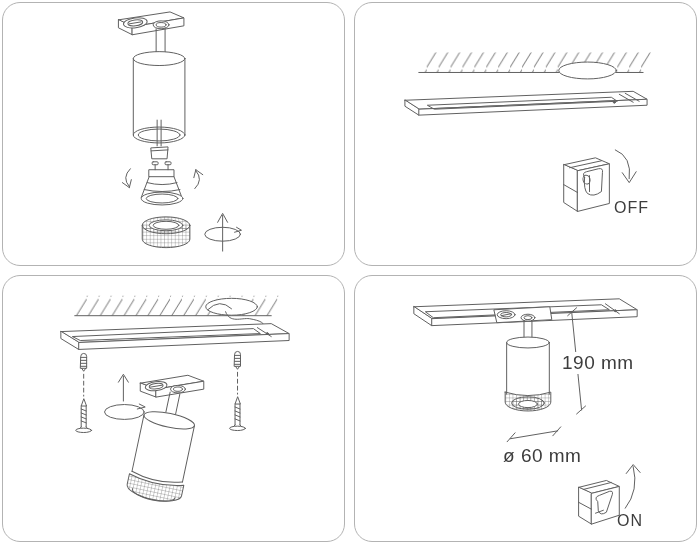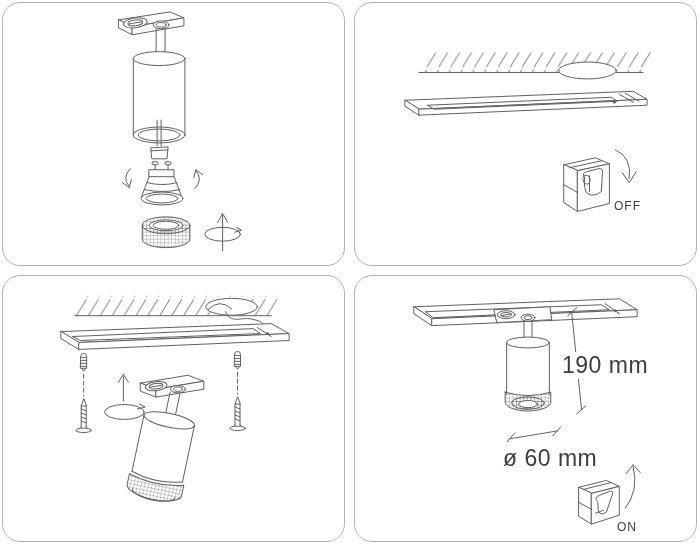--- a/index.html
+++ b/index.html
@@ -16,25 +16,25 @@
     position:relative;
     border:1px solid #b3b3b3;
     border-radius:18px;
     background:#fff;
     overflow:hidden;
   }
   .panel svg{position:absolute;left:0;top:0;width:100%;height:100%;}
   .lbl{
     position:absolute;
     color:#3d3d3d;
-    font-size:12px;
+    font-size:16px;
     letter-spacing:1px;
     white-space:nowrap;
   }
-  .dim{font-size:23px;letter-spacing:0.5px;}
+  .dim{font-size:19px;letter-spacing:0.5px;}
   .bg-white{background:#fff;padding:0 3px;}
 </style>
 </head>
 <body>
 
 <div class="grid">
 
   <div class="panel">
     <svg viewBox="0 0 343 264">
       <defs>
@@ -311,16 +311,16 @@
           <path d="M242,239 L250,236"></path>
         </g>
         <g>
           <path d="M272,234 Q286,216 280,192"></path>
           <path d="M273,199 L280,190 L287,198"></path>
         </g>
       </g>
     </svg>
     <span class="lbl dim bg-white" style="left:204px;top:76px;">190 mm</span>
     <span class="lbl dim" style="left:148px;top:169px;">ø 60 mm</span>
-    <span class="lbl" style="left:262px;top:244px;">ON</span>
+    <span class="lbl" style="left:262px;top:236px;">ON</span>
   </div>
 
 </div>
 
 </body></html>

